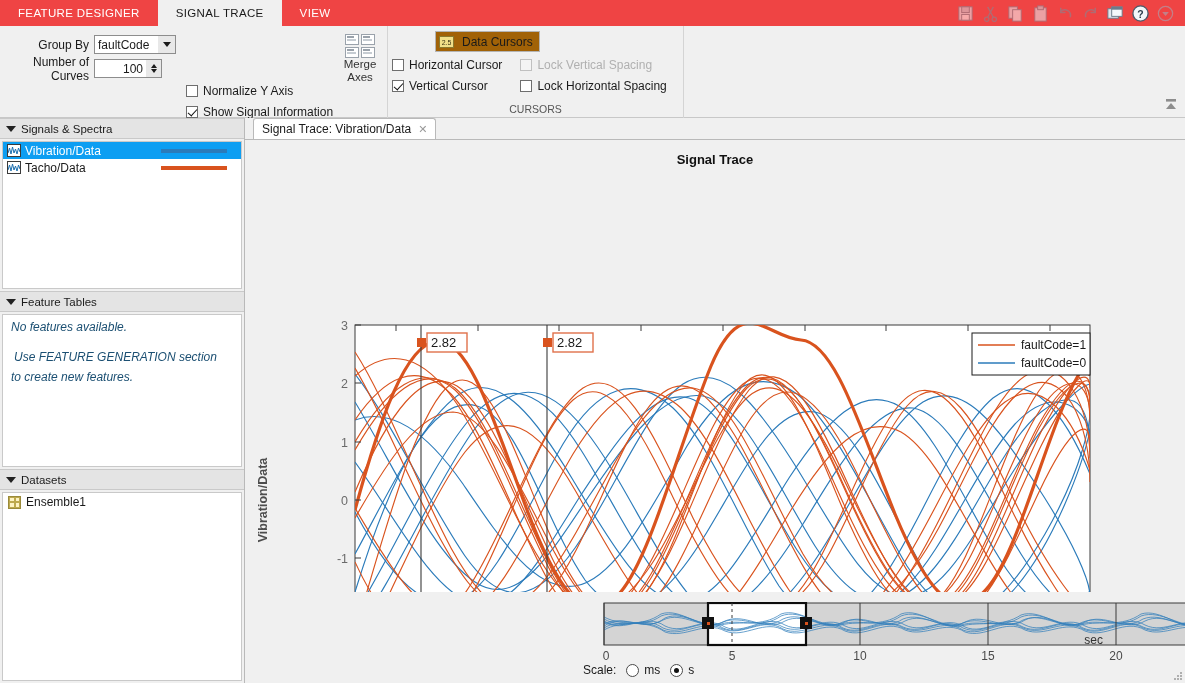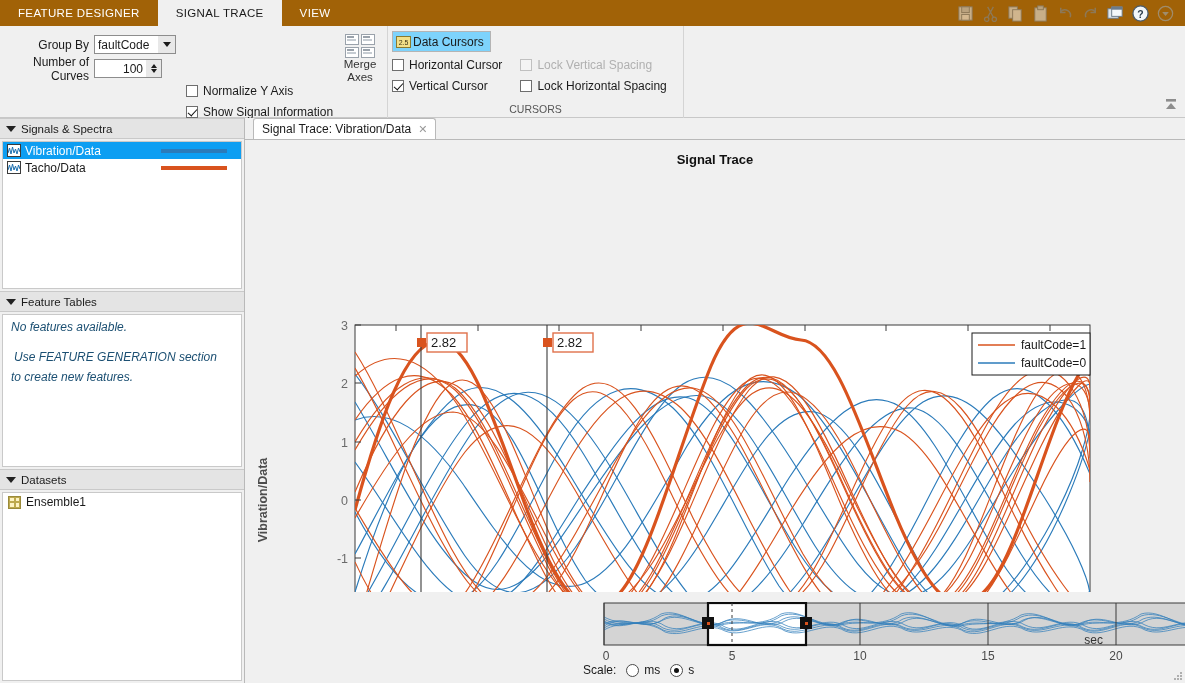--- a/index.html
+++ b/index.html
@@ -9,21 +9,21 @@
     font-family:"Liberation Sans", sans-serif;
     font-size:12px;
     background:#f0f0f0;
     color:#1a1a1a;
     overflow:hidden;
     position:relative;
   }
 
   
   #tabbar {
-    height:26px; background:#a16207; display:flex; align-items:flex-end;
+    height:26px; background:#ef4444; display:flex; align-items:flex-end;
     position:relative;
   }
   .rtab {
     height:26px; line-height:26px; padding:0 18px; color:#ffffff;
     font-size:11.5px; letter-spacing:.35px; cursor:default; white-space:nowrap;
   }
   .rtab.active { background:#f0f0f0; color:#1a1a1a; }
   #qa { position:absolute; right:4px; top:0; height:26px; display:flex;
         align-items:center; gap:6px; padding-right:6px;}
   #qa .qicon { width:19px; height:19px; opacity:.55; display:block; }
@@ -83,22 +83,22 @@
   .bigbtn .lbl { font-size:11.5px; color:#333; line-height:13px; text-align:center; }
 
   .mergeicon { width:30px; height:24px; display:grid; grid-template-columns:1fr 1fr;
                grid-template-rows:1fr 1fr; gap:2px; }
   .mergeicon i { border:1px solid #9aa2ab; background:#fff; display:block; position:relative;}
   .mergeicon i::before{ content:""; position:absolute; left:1px; top:1px; right:4px; height:1.5px;
                         background:#9aa2ab;}
   .mergeicon i::after{ content:""; position:absolute; left:1px; top:4px; right:2px; height:1.5px;
                         background:#c6ccd2;}
 
-  .dcbtn { display:flex; align-items:center; gap:2px; border:1px solid #b4b4b4;
-           background:#7dd3fc; height:21px; padding:0 6px 0 3px; }
+  .dcbtn { display:flex; align-items:center; gap:8px; border:1px solid #b4b4b4;
+           background:#a16207; height:21px; padding:0 6px 0 3px;margin-left:43px; }
   .dcico { width:15px;height:12px; background:#f2e089; border:1px solid #8a7a2e;
            font-size:7px; line-height:11px; text-align:center; color:#3a3213; }
 
   #collapse { position:absolute; right:6px; bottom:4px; width:16px; height:16px; }
 
   
   #main { position:absolute; left:0; top:118px; right:0; bottom:0; display:flex; }
 
   
   #browser { width:245px; background:#f0f0f0; display:flex; flex-direction:column;

